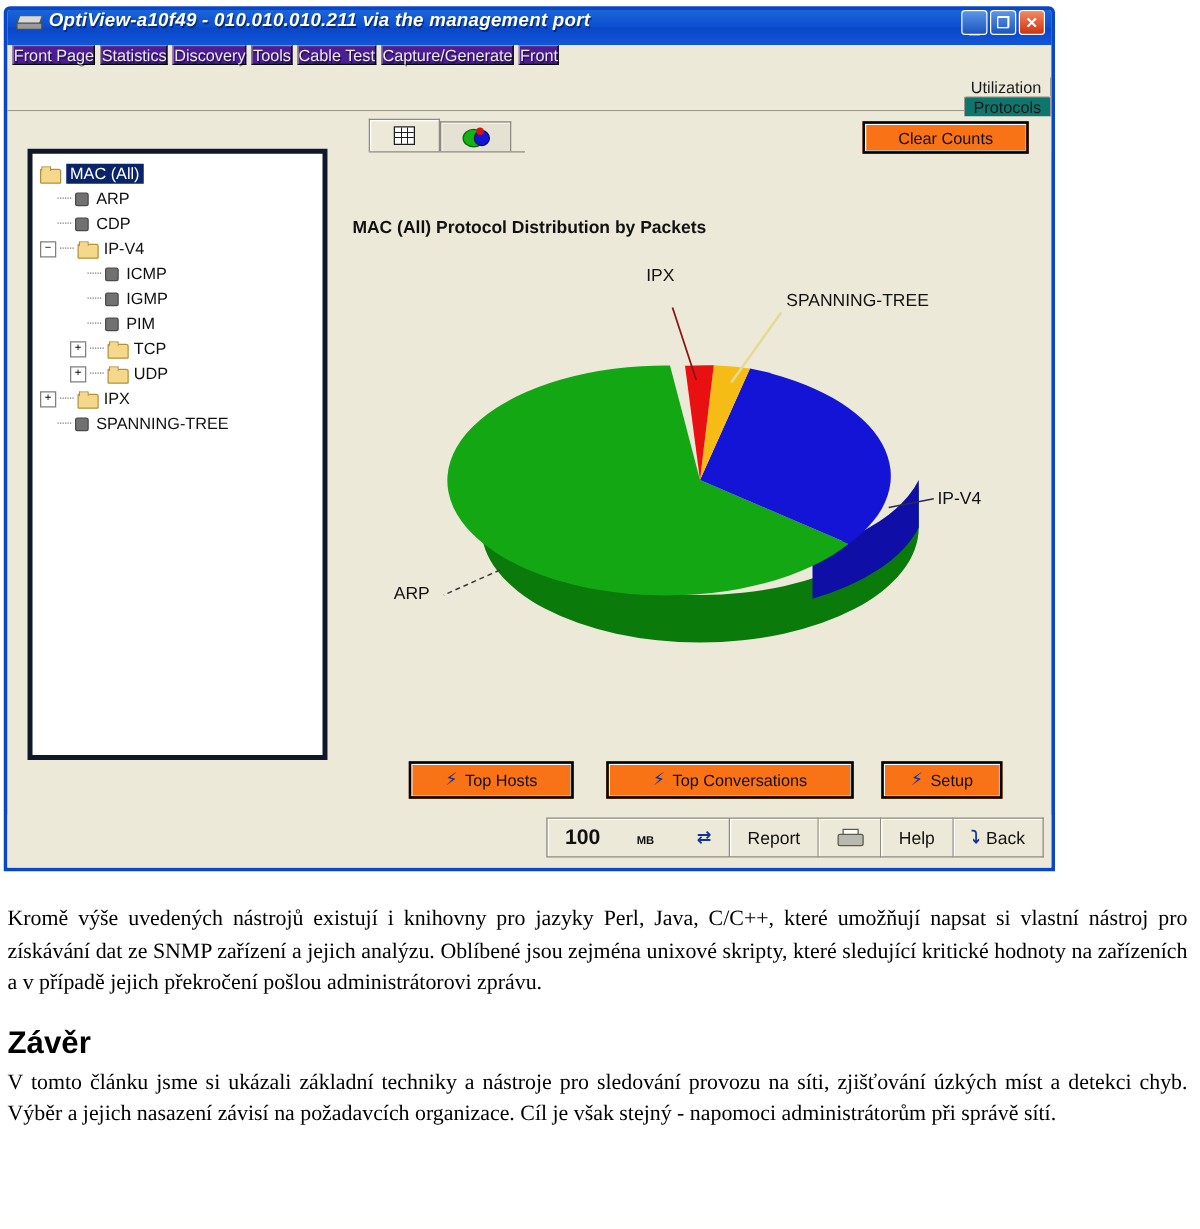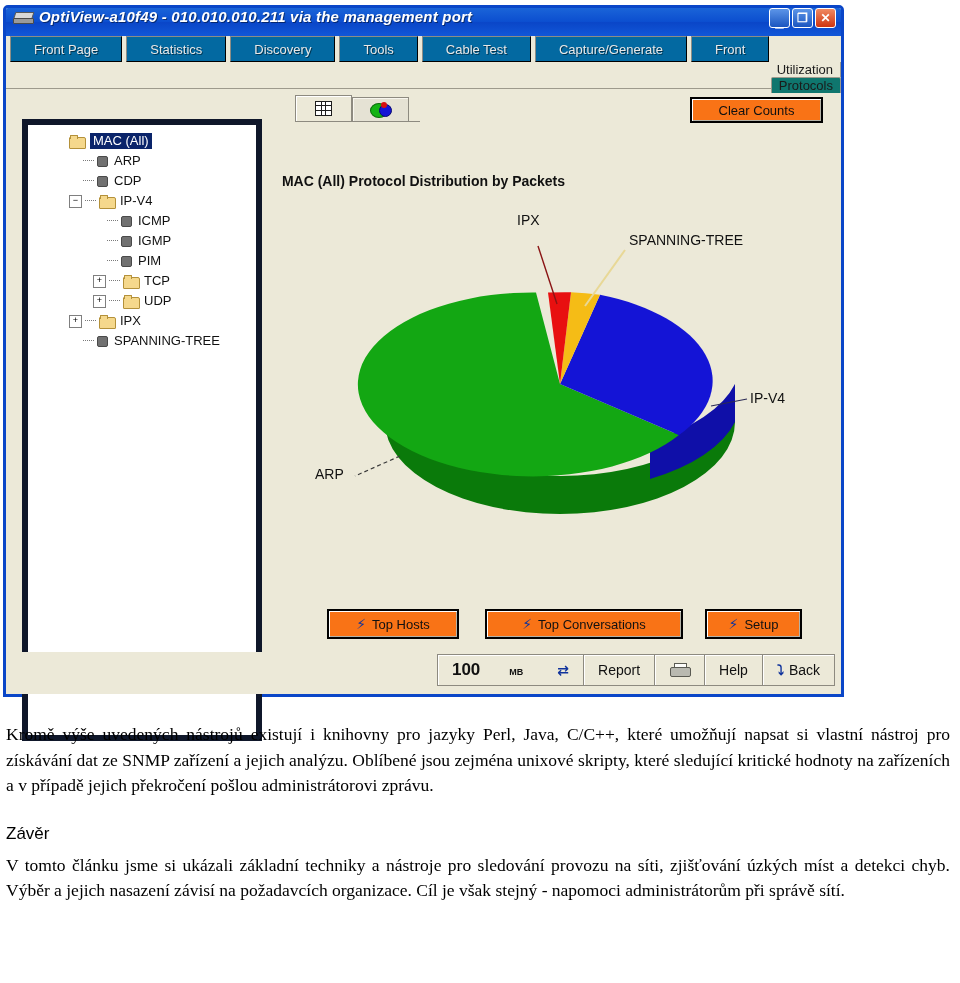--- a/index.html
+++ b/index.html
@@ -23,40 +23,40 @@
   .win-btn{width:21px;height:20px;border:1px solid #ffffff;border-radius:3px;position:relative;
     background:linear-gradient(to bottom,#5c95e8,#1b55c0);box-sizing:border-box;}
   .win-btn.close{background:linear-gradient(to bottom,#f08a62,#cf3410);}
   .win-btn .g{position:absolute;color:#fff;font-size:12px;font-weight:bold;line-height:1;
     left:0;right:0;text-align:center;top:3px;}
   .win-btn.min .g{top:5px;font-size:15px;}
 
   
   .mainbar{position:absolute;left:0;top:28px;right:0;height:26px;background:#ece9d8;
     display:flex;align-items:flex-start;padding-left:4px;box-sizing:border-box;}
-  .mtab{height:26px;background:#0369a1;color:#e8e8e8;font-size:13px;display:flex;align-items:center;
+  .mtab{height:16px;background:#4c1d95;color:#e8e8e8;font-size:13px;display:flex;align-items:center;
     justify-content:center;border:1px solid #000;border-top-color:#8d8d86;border-left-color:#8d8d86;
-    box-sizing:border-box;margin-right:4px;padding:0 23px;white-space:nowrap;
+    box-sizing:border-box;margin-right:4px;padding:0 0;white-space:nowrap;
     text-shadow:1px 1px 0 rgba(0,0,0,.5);}
 
   
   .subbar{position:absolute;left:0;top:54px;right:0;height:27px;background:#ece9d8;
     display:flex;align-items:flex-end;padding-left:6px;box-sizing:border-box;
     border-bottom:1px solid #9d9a8c;flex-direction:column;}
   .stab{height:21px;font-size:13px;color:#1a1a1a;display:flex;align-items:center;padding:0 7px;
     border-right:1px solid #9d9a8c;white-space:nowrap;box-sizing:border-box;}
   .stab.active{height:24px;background:#0f766e;border:1px solid #9d9a8c;border-bottom:none;
     font-weight:normal;border-radius:2px 2px 0 0;margin-bottom:-1px;position:relative;z-index:2;}
 
   
   .content{position:absolute;left:0;top:81px;right:0;bottom:0;background:#ece9d8;}
 
   
-  .treebox{position:absolute;left:16px;top:30px;width:240px;height:622px;background:#ffffff;
-    border:6px solid #0f172a;box-sizing:border-box;overflow:hidden;padding-left:35px;}
+  .treebox{position:absolute;left:16px;top:30px;width:240px;height:489px;background:#ffffff;
+    border:4px solid #0f172a;box-sizing:border-box;overflow:hidden;}
   .tree{padding:6px 0 0 6px;font-size:13px;color:#111;}
   .trow{display:flex;align-items:center;height:20px;white-space:nowrap;position:relative;}
   .ind{display:inline-block;flex:none;}
   .tog{width:11px;height:11px;border:1px solid #7f7f7f;background:#fff;flex:none;
     font-size:9px;line-height:9px;text-align:center;color:#000;margin-right:3px;font-family:"Liberation Sans",sans-serif;}
   .dash{width:11px;flex:none;margin-right:3px;border-top:1px dotted #7a7a7a;height:1px;}
   .folder{width:16px;height:13px;flex:none;margin-right:5px;position:relative;}
   .folder i{position:absolute;left:0;top:2px;width:15px;height:10px;background:#f5d88c;
     border:1px solid #b4913a;border-radius:1px 2px 1px 1px;display:block;}
   .folder i:before{content:"";position:absolute;left:0;top:-3px;width:6px;height:3px;
@@ -119,21 +119,21 @@
   .printer{width:21px;height:15px;position:relative;}
   .printer .pb1{position:absolute;left:1px;top:4px;width:19px;height:8px;background:#b9b9b0;
     border:1px solid #5a5a52;border-radius:2px;}
   .printer .pp{position:absolute;left:5px;top:0px;width:11px;height:5px;background:#fdfdfa;
     border:1px solid #5a5a52;}
 
   
   .article{position:absolute;left:6px;top:722px;width:944px;font-family:"Liberation Serif",serif;
     color:#000;}
   .para{font-size:17.5px;line-height:25.5px;text-align:justify;margin:0;}
-  .zaver{font-family:"Liberation Sans",sans-serif;font-size:17px;font-weight:normal;
+  .zaver{font-family:"Liberation Sans",sans-serif;font-size:25px;font-weight:bold;
     margin:22px 0 6px 0;line-height:26px;}
 </style>
 </head>
 <body>
 
 <div class="app-window">
 
   <div class="titlebar">
     <span class="title-icon">
       <span class="body"></span>

